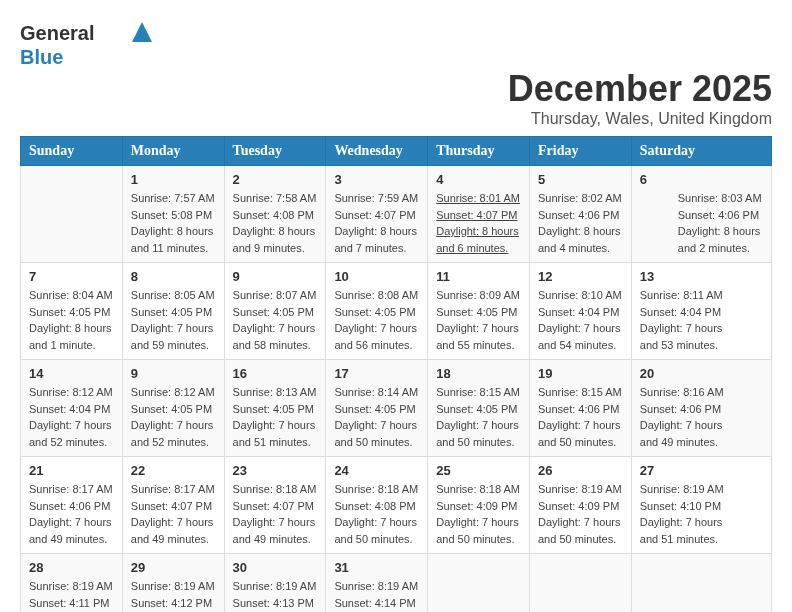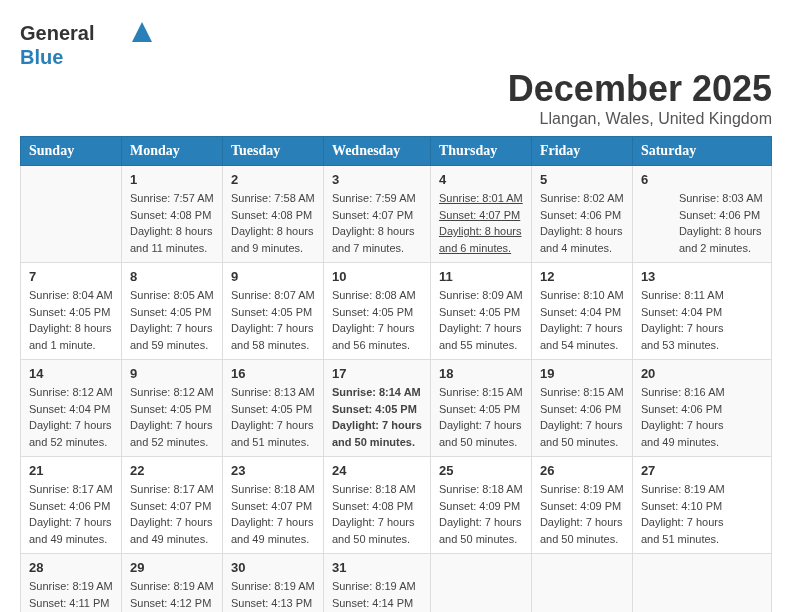--- a/index.html
+++ b/index.html
@@ -97,21 +97,21 @@
       </svg>
     </div>
     <div style="display:flex; align-items:center;">
       <svg width="50" height="24" viewBox="0 0 50 24" xmlns="http://www.w3.org/2000/svg">
         <text x="0" y="20" font-size="20" font-weight="bold" font-family="Arial,sans-serif" fill="#2980b9">Blue</text>
       </svg>
     </div>
   </div>
   <div class="title-section">
     <div class="month-title">December 2025</div>
-    <div class="location">Llangan, Wales, United Kingdom</div>
+    <div class="location">Thursday, Wales, United Kingdom</div>
   </div>
 </div>
 
 <table>
   <thead>
     <tr>
       <th>Sunday</th>
       <th>Monday</th>
       <th>Tuesday</th>
       <th>Wednesday</th>
@@ -119,21 +119,21 @@
       <th>Friday</th>
       <th>Saturday</th>
     </tr>
   </thead>
   <tbody id="calendar-body">
   <tr>
         <td class="empty-cell"></td>
         <td>
           <span class="day-number">1</span>
           <div class="day-info" style="white-space: pre-line;">Sunrise: 7:57 AM
-Sunset: 4:08 PM
+Sunset: 5:08 PM
 Daylight: 8 hours
 and 11 minutes.</div>
         </td>
         <td>
           <span class="day-number">2</span>
           <div class="day-info" style="white-space: pre-line;">Sunrise: 7:58 AM
 Sunset: 4:08 PM
 Daylight: 8 hours
 and 9 minutes.</div>
         </td>
@@ -234,21 +234,21 @@
         </td>
         <td>
           <span class="day-number">16</span>
           <div class="day-info" style="white-space: pre-line;">Sunrise: 8:13 AM
 Sunset: 4:05 PM
 Daylight: 7 hours
 and 51 minutes.</div>
         </td>
         <td>
           <span class="day-number">17</span>
-          <div class="day-info" style="white-space: pre-line; font-weight: bold;">Sunrise: 8:14 AM
+          <div class="day-info" style="white-space: pre-line;">Sunrise: 8:14 AM
 Sunset: 4:05 PM
 Daylight: 7 hours
 and 50 minutes.</div>
         </td>
         <td>
           <span class="day-number">18</span>
           <div class="day-info" style="white-space: pre-line;">Sunrise: 8:15 AM
 Sunset: 4:05 PM
 Daylight: 7 hours
 and 50 minutes.</div>

